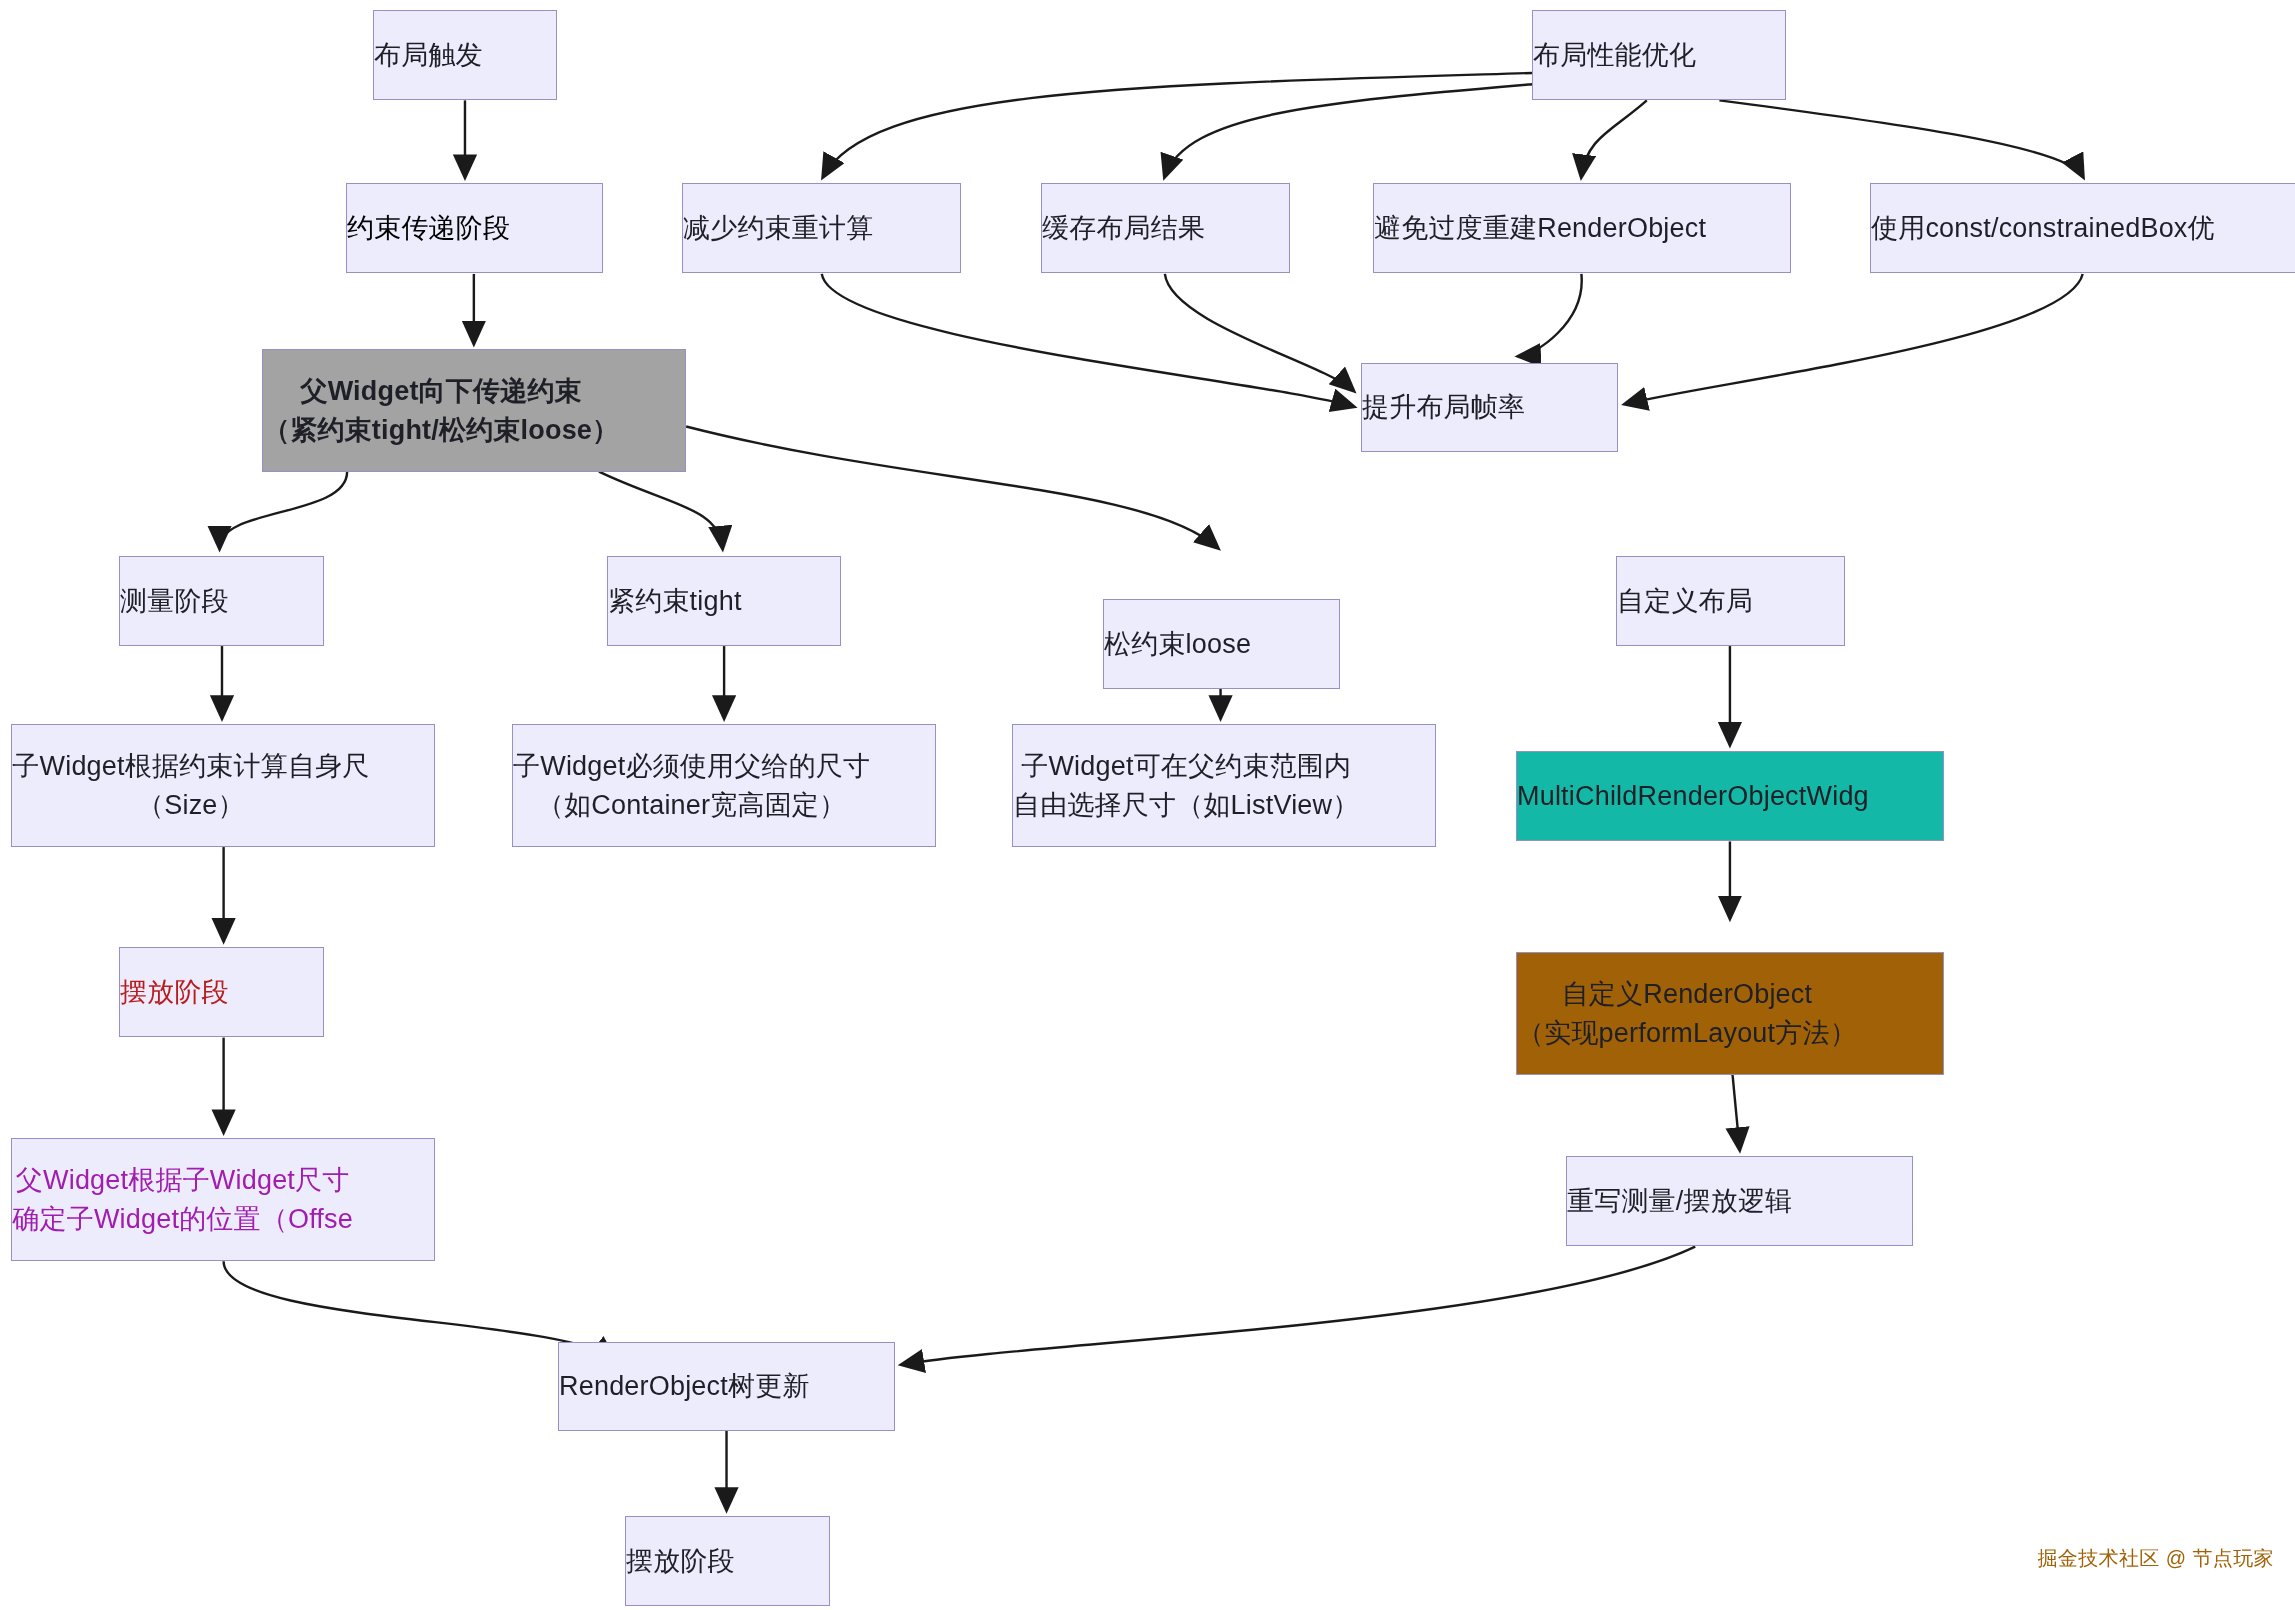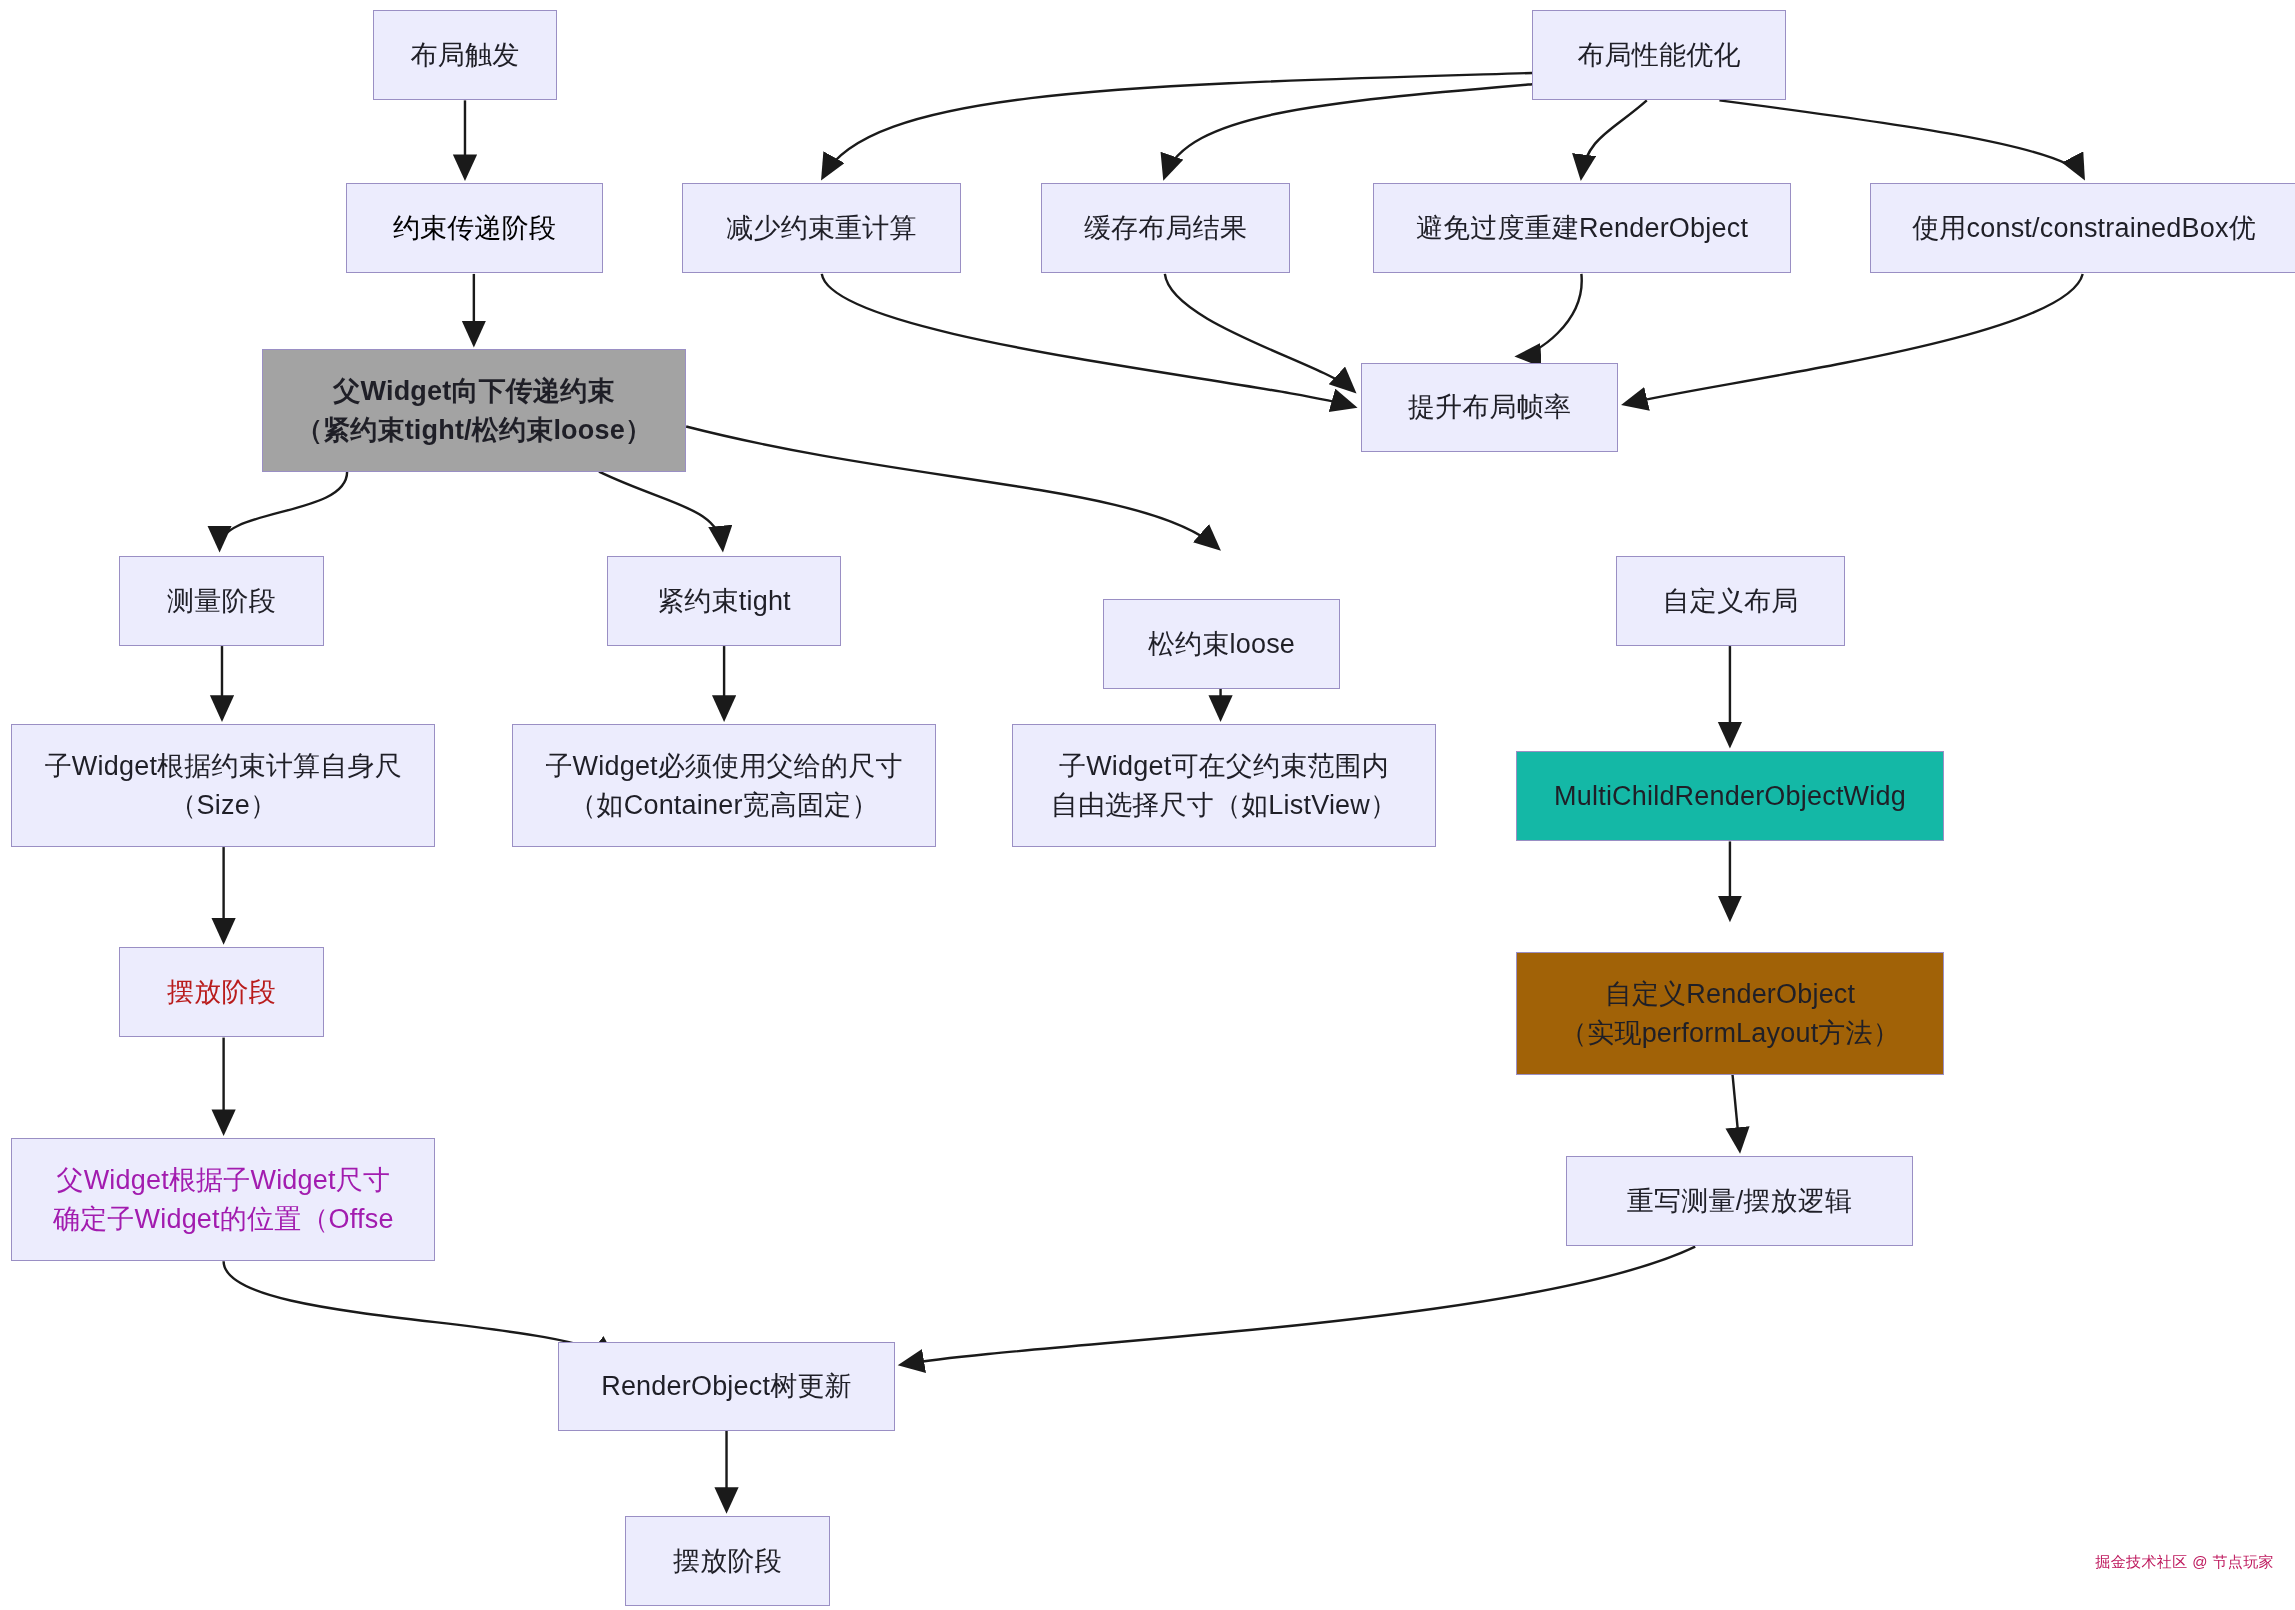--- a/index.html
+++ b/index.html
@@ -25,39 +25,39 @@
     height: 1611px;
     pointer-events: none;
   }
   .node {
     position: absolute;
     box-sizing: border-box;
     background: #ececfd;
     border: 1.6px solid #9a8fc4;
     display: flex;
     align-items: center;
-    justify-content: center;
+    justify-content: flex-start;
     text-align: center;
     color: #1f1f27;
     font-size: 27px;
     line-height: 1.42;
     letter-spacing: 0.2px;
     white-space: nowrap;
     overflow: hidden;
   }
   .node .nlabel {
     display: block;
     white-space: pre-line;
   }
   .watermark {
     position: absolute;
     right: 21px;
     bottom: 39px;
-    color: #be185d;
-    font-size: 15px;
+    color: #a16207;
+    font-size: 20px;
     letter-spacing: 0.4px;
     white-space: nowrap;
   }
 </style>
 </head>
 <body>
 
 <div id="canvas">
 
   <svg id="edges" viewBox="0 0 2843 1995" xmlns="http://www.w3.org/2000/svg">

